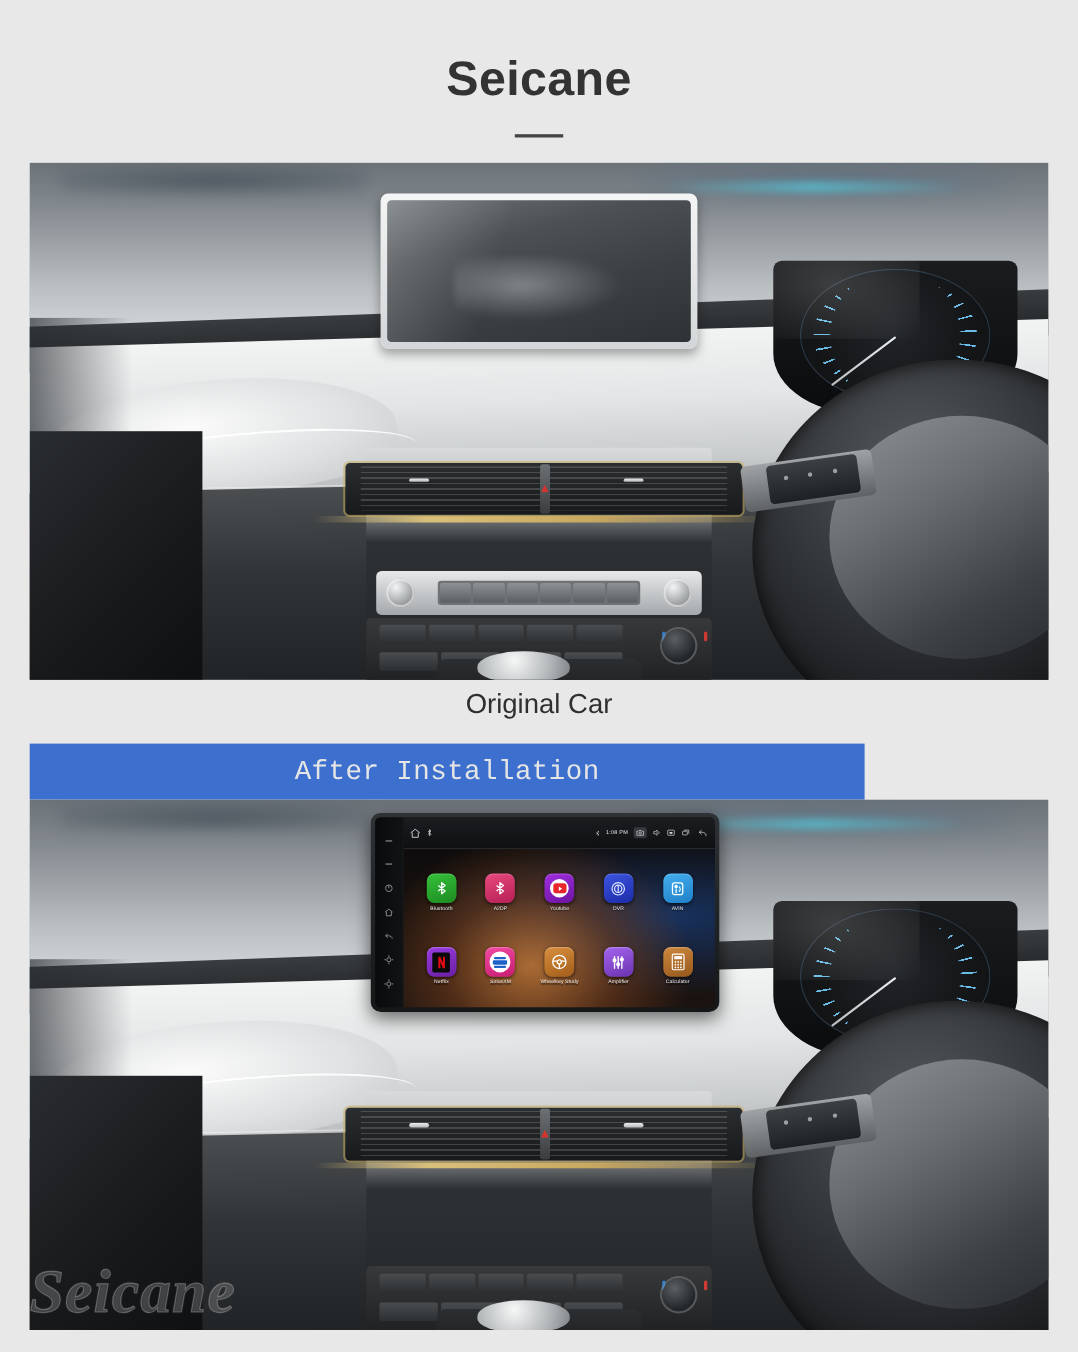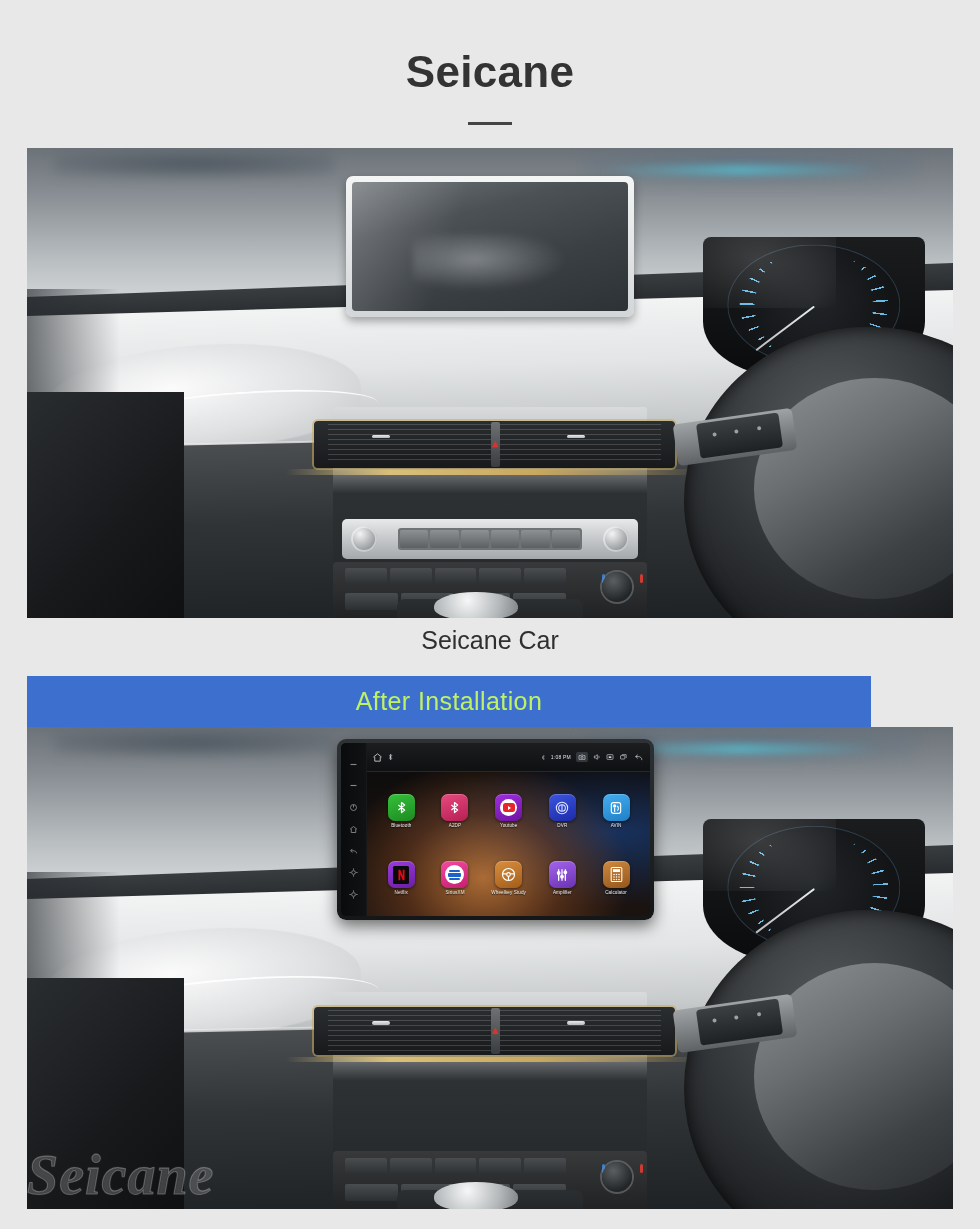--- a/index.html
+++ b/index.html
@@ -26,24 +26,25 @@
     position: absolute; overflow: hidden; background: #9aa0a4;
   }
   #photo-original { left: 27px; top: 148px; width: 926px; height: 470px; }
   #photo-after    { left: 27px; top: 727px; width: 926px; height: 482px; }
 
   .caption-original {
     position: absolute; left: 0; top: 626px; width: 980px;
     text-align: center; font-size: 25px; color: #2f2f2f;
   }
   .banner {
-    position: absolute; left: 27px; top: 676px; width: 844px; height: 51px;
-    background: #3d70ce; color: #bef264; font-size: 25px;
+    position: absolute; left: 27px; top: 676px; width: 759px; height: 51px;
+    background: #3d70ce; color: #e5e5e5; font-size: 25px;
     display: flex; align-items: center; justify-content: center;
     letter-spacing: .4px;
+    font-family: Liberation Mono, monospace;
   }
 
   
   .scene { position: absolute; inset: 0; }
 
   
   .windshield {
     position: absolute; left: 0; top: 0; width: 100%; height: 34%;
     background:
       linear-gradient(180deg, #6b7278 0%, #878d92 28%, #b9bec1 70%, #d7dadc 100%);
@@ -491,21 +492,21 @@
       <div class="wheel-inner"></div>
       <div class="wheel-spoke-l"></div>
       <div class="wheel-pad">
         <i></i>
         <i></i>
         <i></i>
       </div>
     </div>
   </div>
 
-  <div class="caption-original">Seicane Car</div>
+  <div class="caption-original">Original Car</div>
 
   <div class="banner">After  Installation</div>
 
   <div class="photo" id="photo-after">
     <div class="scene">
       <div class="windshield">
         <div class="wind-blur-a"></div>
         <div class="wind-blur-b"></div>
         <div class="wind-teal"></div>
       </div>

